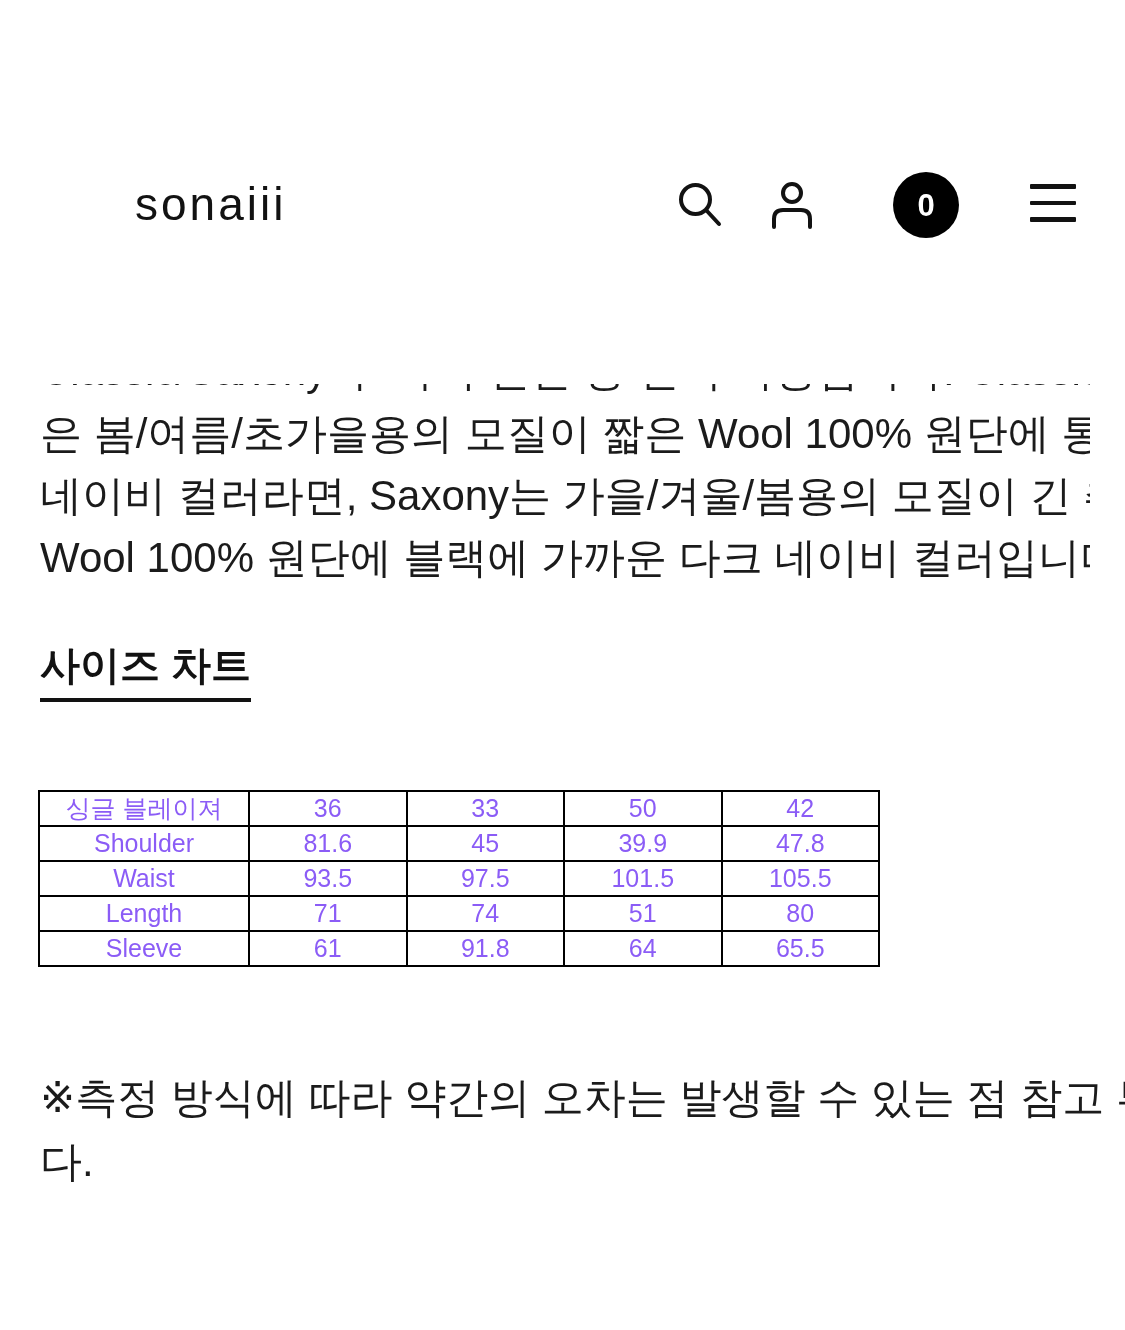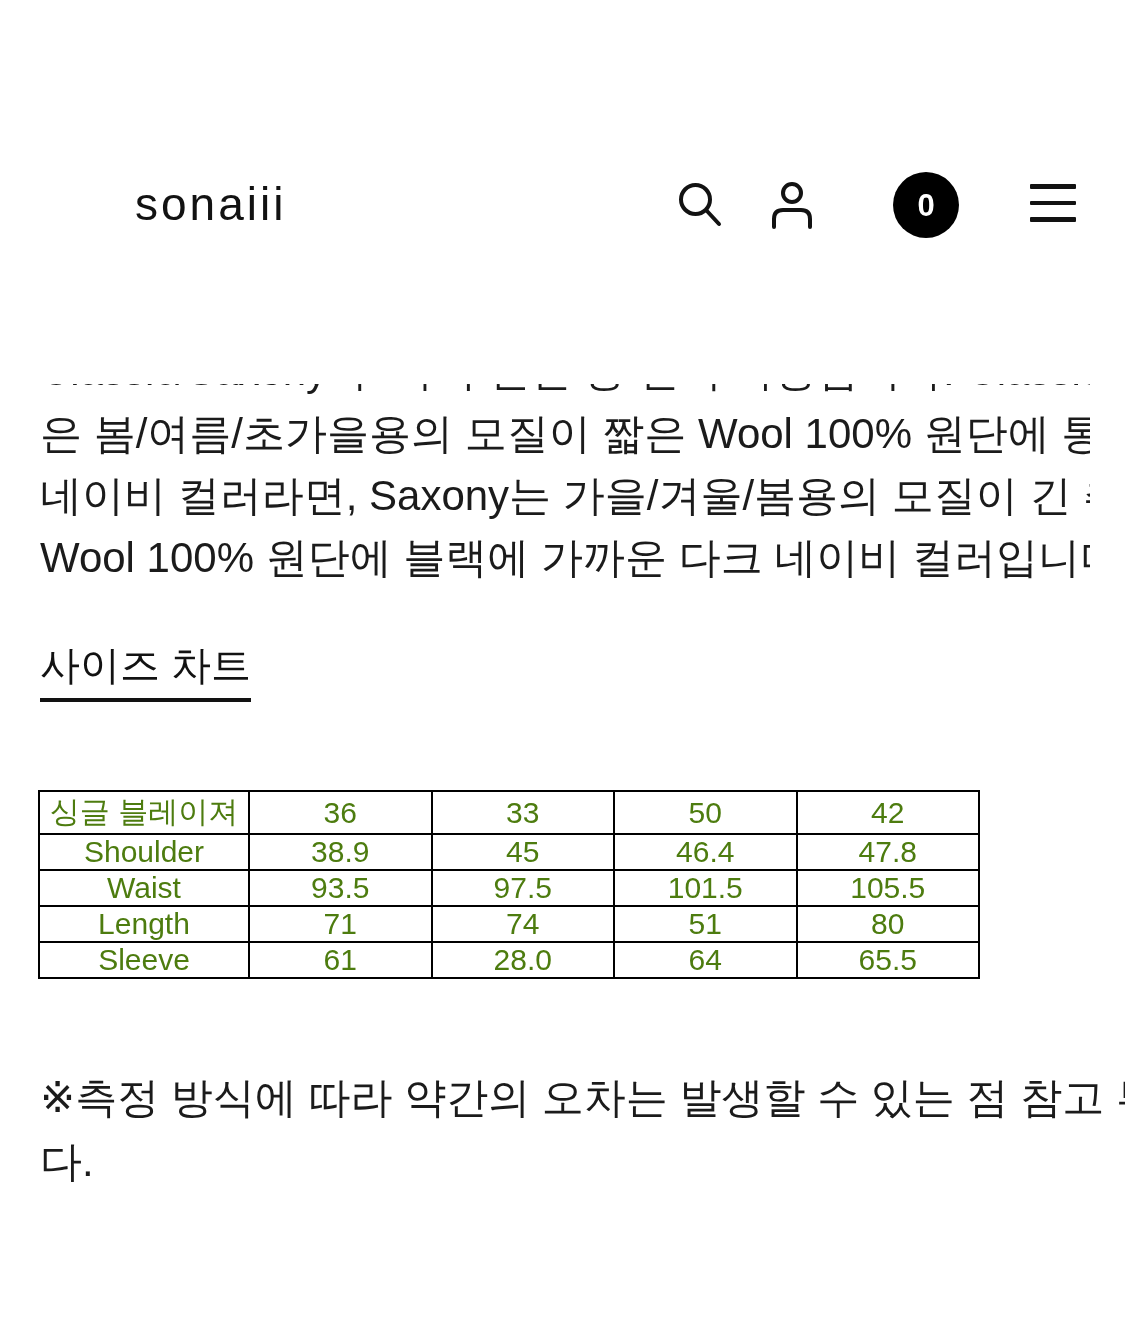--- a/index.html
+++ b/index.html
@@ -38,29 +38,29 @@
   .description{
     position:absolute;left:40px;top:384px;width:1050px;
     font-size:42px;line-height:62px;color:#1b1b1b;overflow:hidden;
   }
   .clip-line{height:19px;overflow:hidden;}
   .clip-line .inner{display:block;white-space:nowrap;line-height:62px;margin-top:-44px;}
   .desc-line{white-space:nowrap;}
   
   .size-heading{
     position:absolute;left:40px;top:638px;margin:0;
-    font-size:40px;font-weight:400;color:#121212;text-align:center;
+    font-size:40px;font-weight:700;color:#121212;text-align:center;
   }
   .size-heading .underline{
     display:inline-block;border-bottom:4px solid #121212;padding-bottom:5px;
   }
   .size-table{
-    position:absolute;left:38px;top:790px;width:942px;
+    position:absolute;left:38px;top:790px;width:842px;
     border-collapse:collapse;table-layout:fixed;
-    font-size:30px;color:#4d7c0f;
+    font-size:25px;color:#8b5cf6;
   }
   .size-table th,.size-table td{
     border:2px solid #000000;height:33px;
     text-align:center;vertical-align:middle;
     font-weight:400;padding:0 4px;overflow:hidden;white-space:nowrap;
   }
   .size-table col.label-col{width:210px;}
   
   .footnote{
     position:absolute;left:40px;top:1066px;width:1062px;margin:0;
@@ -125,43 +125,43 @@
     <tbody>
       <tr>
         <th>싱글 블레이져</th>
         <th>36</th>
         <th>33</th>
         <th>50</th>
         <th>42</th>
       </tr>
       <tr>
         <td>Shoulder</td>
-        <td>38.9</td>
+        <td>81.6</td>
         <td>45</td>
-        <td>46.4</td>
+        <td>39.9</td>
         <td>47.8</td>
       </tr>
       <tr>
         <td>Waist</td>
         <td>93.5</td>
         <td>97.5</td>
         <td>101.5</td>
         <td>105.5</td>
       </tr>
       <tr>
         <td>Length</td>
         <td>71</td>
         <td>74</td>
         <td>51</td>
         <td>80</td>
       </tr>
       <tr>
         <td>Sleeve</td>
         <td>61</td>
-        <td>28.0</td>
+        <td>91.8</td>
         <td>64</td>
         <td>65.5</td>
       </tr>
     </tbody>
   </table>
 
   <p class="footnote">
     <span>※측정 방식에 따라 약간의 오차는 발생할 수 있는 점 참고 부탁드립니</span>
     <span>다.</span>
   </p>

